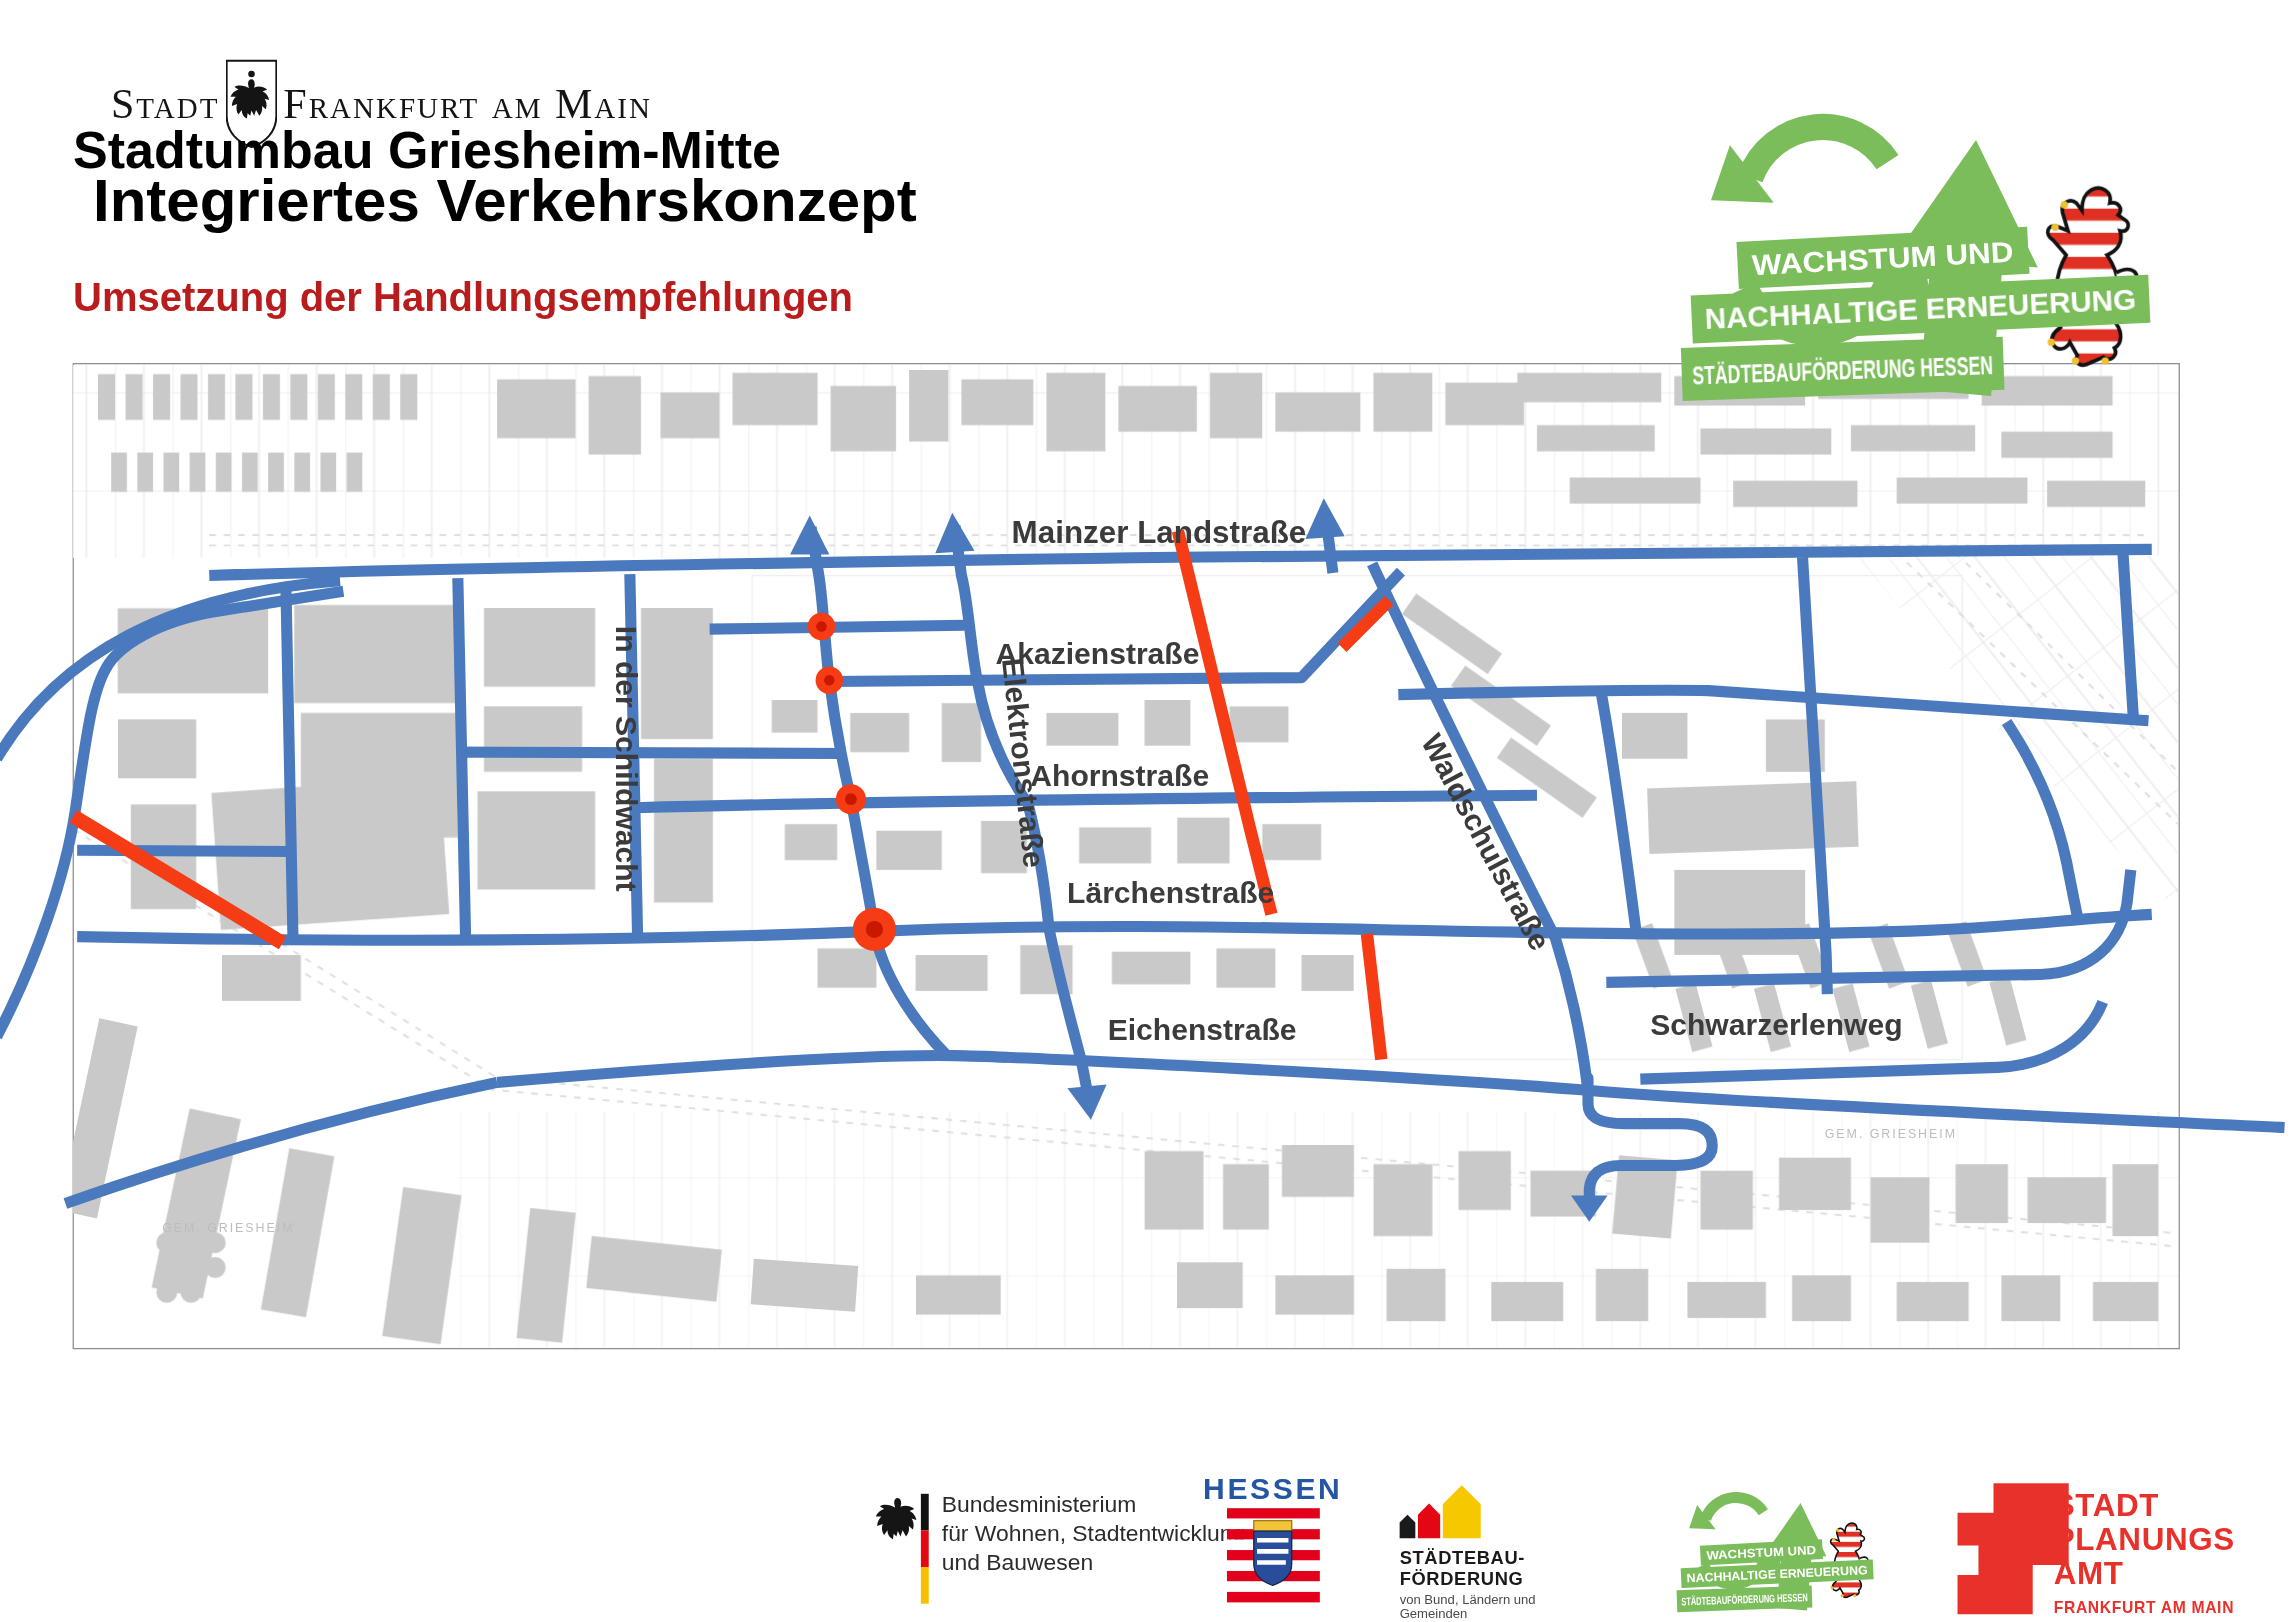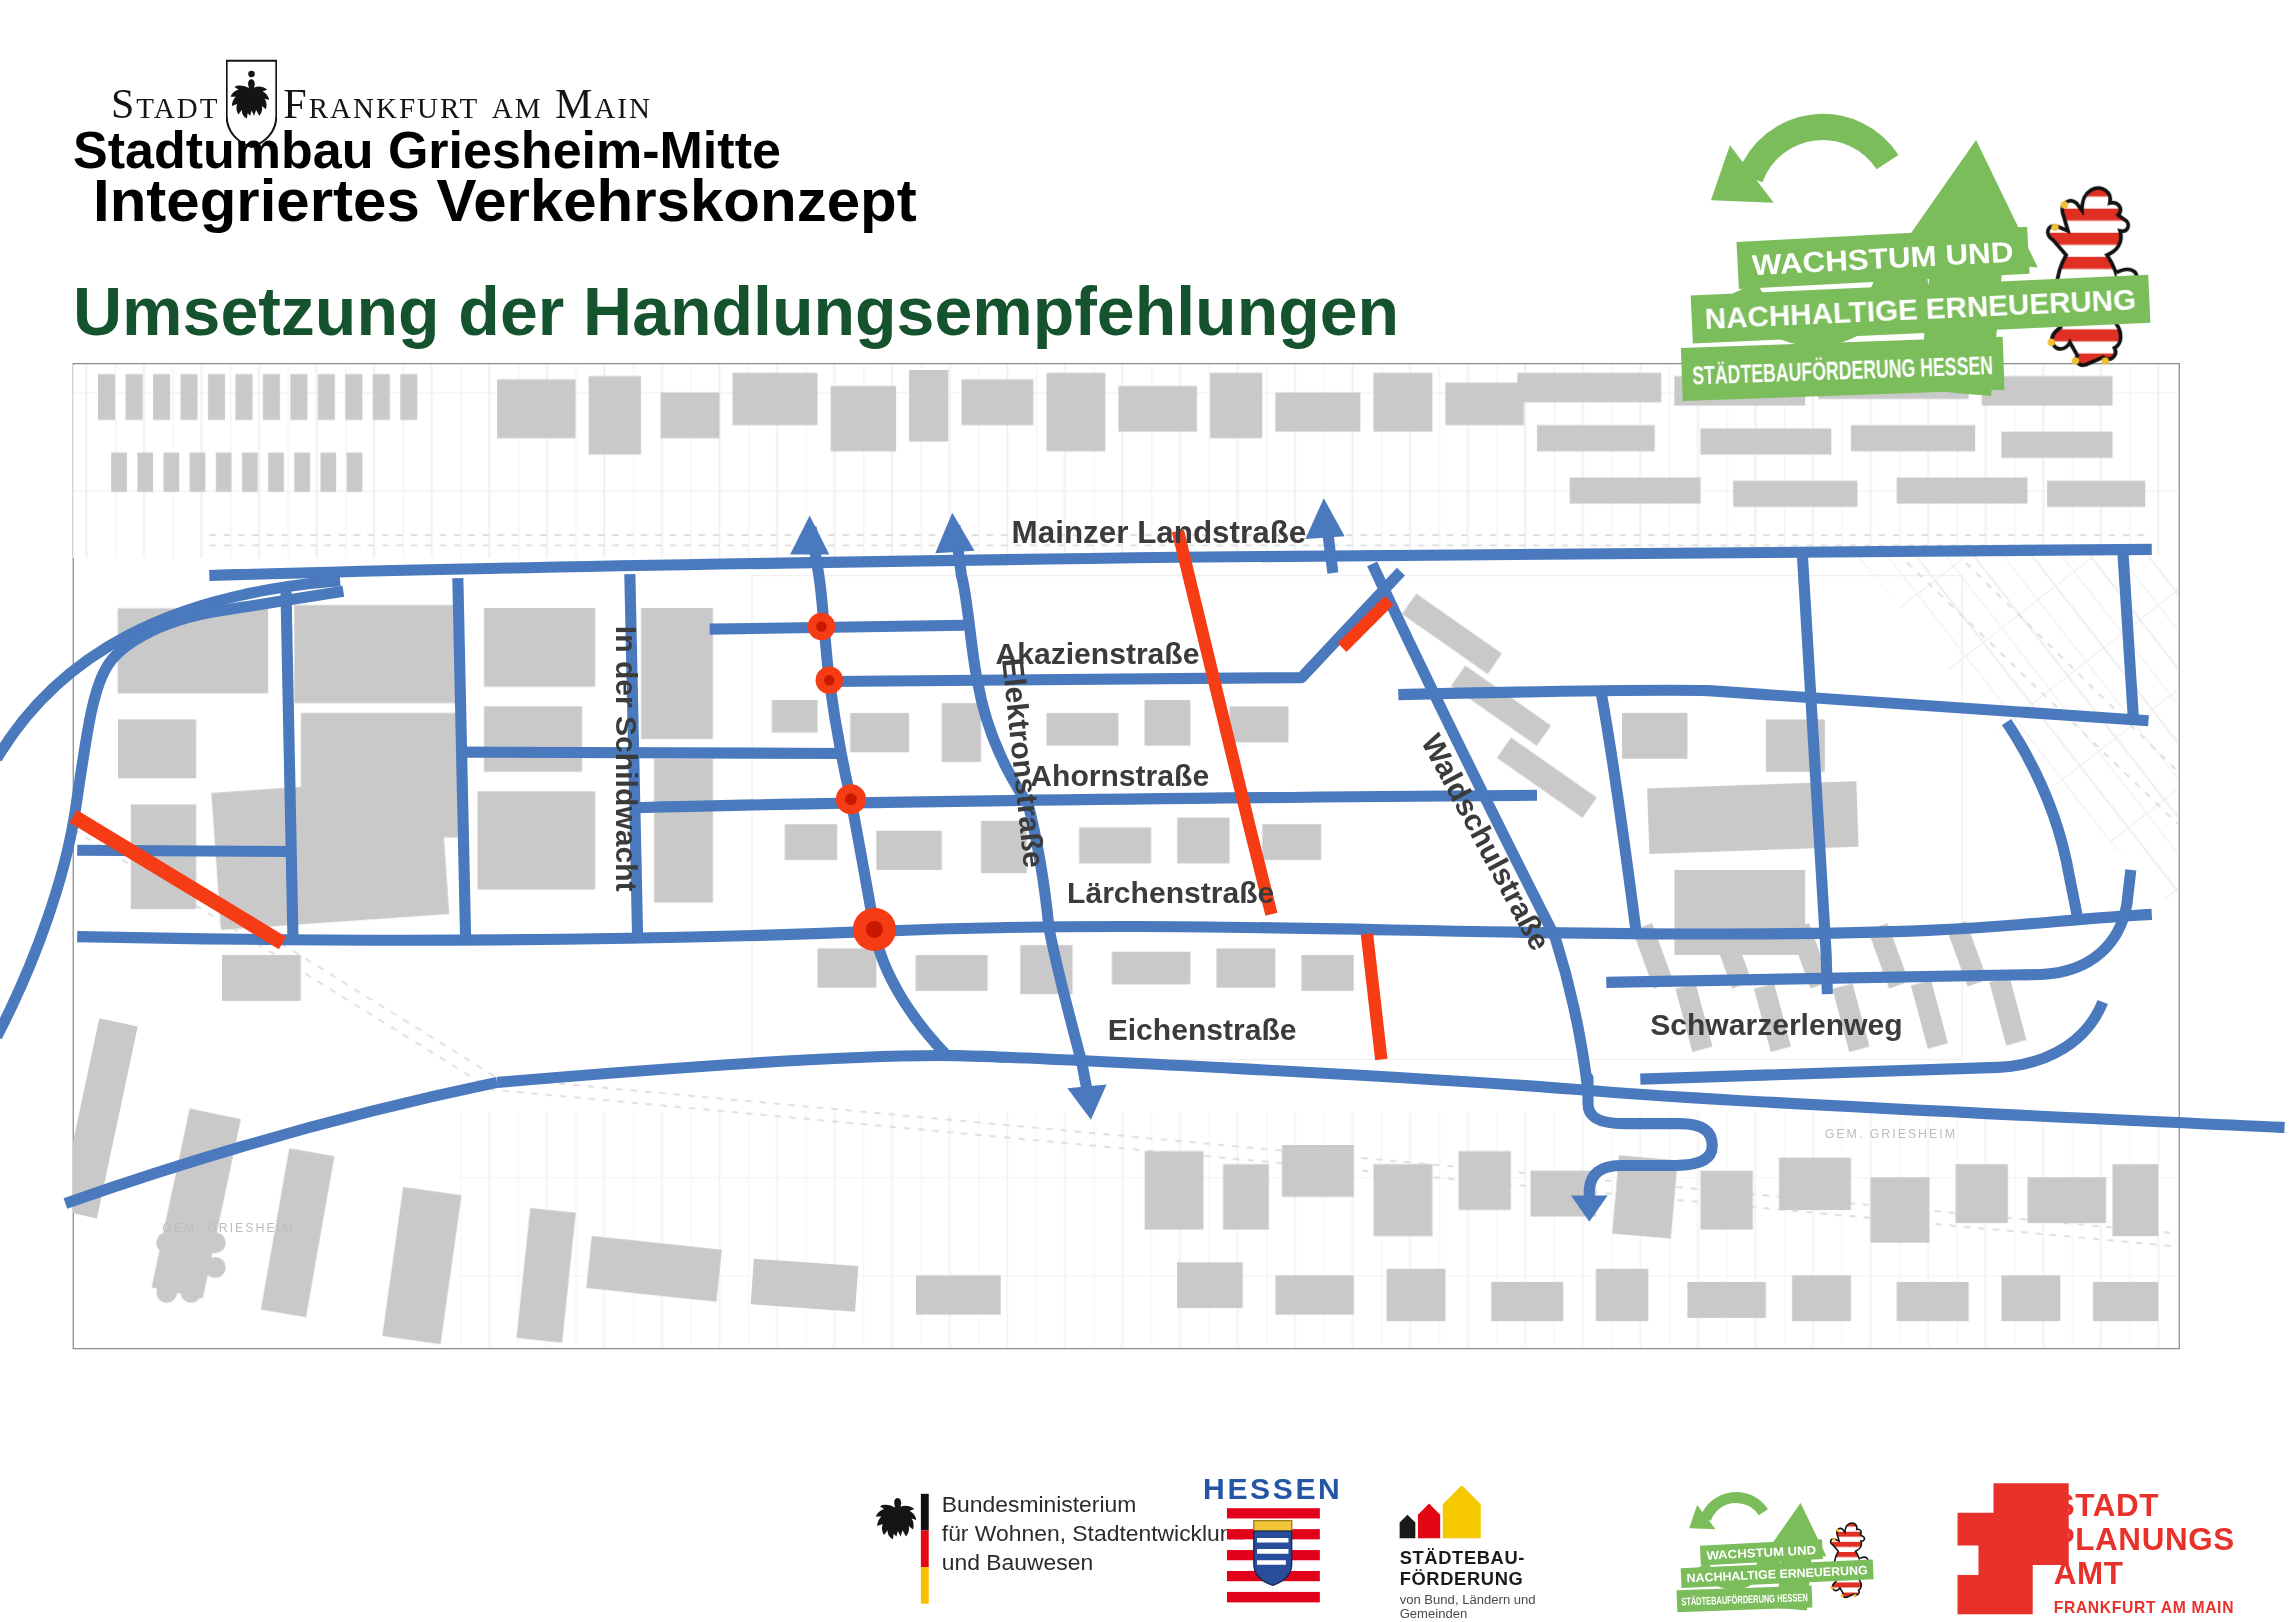--- a/index.html
+++ b/index.html
@@ -4,21 +4,21 @@
 <style>
   html,body{margin:0;padding:0;background:#ffffff;}
   body{width:2295px;height:1622px;position:relative;font-family:"Liberation Sans",sans-serif;overflow:hidden;}
   .abs{position:absolute;}
   
   #city-logo{left:111px;top:58px;display:flex;align-items:center;gap:6.5px;color:#141414;}
   #city-logo .wordmark{font-family:"Liberation Serif",serif;font-variant:small-caps;font-weight:400;
       font-size:42px;letter-spacing:2px;line-height:1;}
   #subtitle{left:73px;top:124px;font-size:52px;font-weight:700;color:#000;line-height:1;}
   #title{left:73px;top:171px;font-size:60px;font-weight:700;color:#000;line-height:1;margin-left:20px;}
-  #title2{left:73px;top:277px;font-size:68px;font-weight:700;color:#14532d;line-height:1;text-align:right;}
+  #title2{left:73px;top:277px;font-size:40px;font-weight:700;color:#b91c1c;line-height:1;text-align:right;}
   
   .tStreet{font-family:"Liberation Sans",sans-serif;font-weight:700;font-size:46px;fill:#3b3b3b;}
   .tFaint{font-family:"Liberation Sans",sans-serif;font-size:19px;fill:#bdbdbd;letter-spacing:3px;}
   .tBand{font-family:"Liberation Sans",sans-serif;font-weight:700;fill:#ffffff;}
   .tBMW{font-family:"Liberation Sans",sans-serif;font-size:35px;fill:#2b2b2b;}
   .tHess{font-family:"Liberation Sans",sans-serif;font-weight:700;font-size:46px;fill:#2456a4;letter-spacing:4px;}
   .tStb{font-family:"Liberation Sans",sans-serif;font-weight:700;font-size:28px;fill:#1a1a1a;letter-spacing:1px;}
   .tStbSmall{font-family:"Liberation Sans",sans-serif;font-size:20px;fill:#4a4a4a;}
   .tSPA{font-family:"Liberation Sans",sans-serif;font-weight:700;font-size:48px;fill:#e8312a;letter-spacing:1px;}
   .tSPAs{font-family:"Liberation Sans",sans-serif;font-weight:700;font-size:24px;fill:#e8312a;letter-spacing:1px;}

